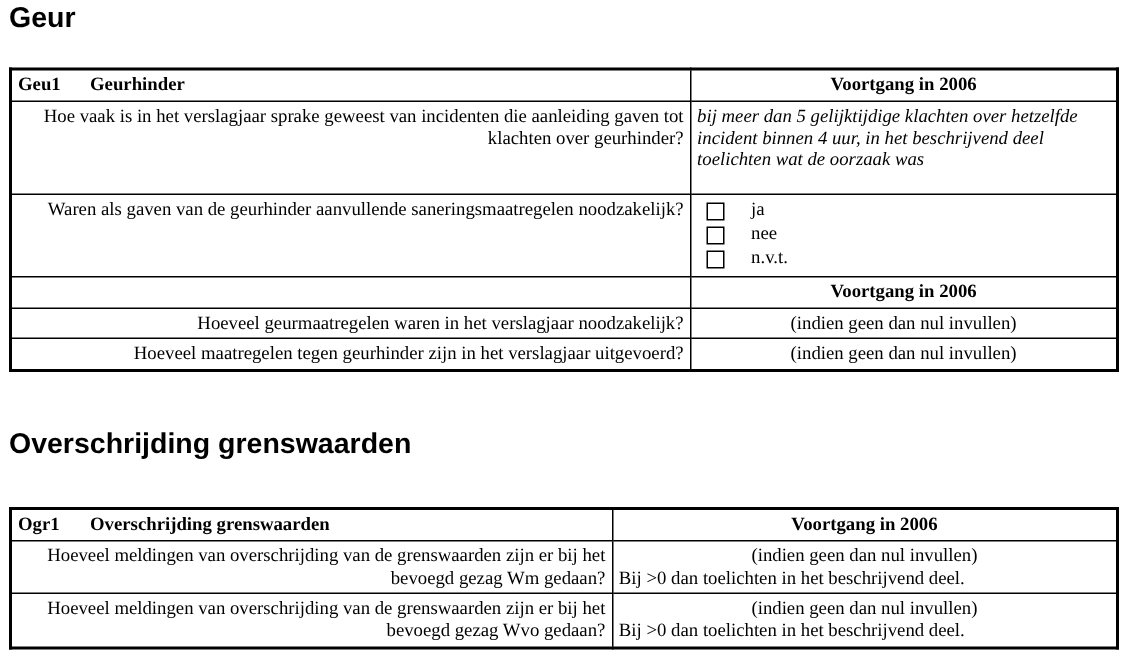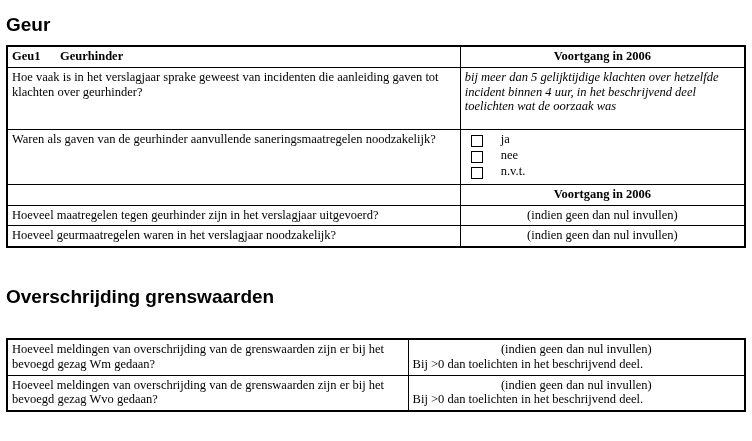--- a/index.html
+++ b/index.html
@@ -25,21 +25,21 @@
     font-family: "Liberation Sans", sans-serif;
     font-size: 19px;
     font-weight: bold;
     margin: 0;
     padding: 0;
     letter-spacing: 0px;
   }
   .title-geur {
     position: absolute;
     left: 6px;
-    top: 14px;
+    top: 2px;
   }
   .title-ogr {
     position: absolute;
     left: 6px;
     top: 286px;
   }
   table.form {
     position: absolute;
     border-collapse: collapse;
     table-layout: fixed;
@@ -69,20 +69,21 @@
     font-size: 12.5px;
     font-weight: bold;
     text-align: center;
     padding-right: 6px;
   }
   .center {
     text-align: center;
   }
   .q {
     padding-left: 5px;
+    text-align: right;
   }
   .ans {
     padding-left: 8px;
     padding-right: 8px;
     font-style: italic;
   }
   .checkline {
     display: flex;
     align-items: flex-end;
     margin: 1px 0 2px 0;
@@ -151,39 +152,45 @@
             <span class="checkbox"></span>
             <span class="checklabel">n.v.t.</span>
           </div>
         </td>
       </tr>
       <tr>
         <td class="hdr"></td>
         <td class="hdr hdr-right">Voortgang in 2006</td>
       </tr>
       <tr>
+        <td class="q">Hoeveel geurmaatregelen waren in het verslagjaar noodzakelijk?</td>
+        <td class="center">(indien geen dan nul invullen)</td>
+      </tr>
+      <tr>
         <td class="q">Hoeveel maatregelen tegen geurhinder zijn in het verslagjaar uitgevoerd?</td>
-        <td class="center">(indien geen dan nul invullen)</td>
-      </tr>
-      <tr>
-        <td class="q">Hoeveel geurmaatregelen waren in het verslagjaar noodzakelijk?</td>
         <td class="center">(indien geen dan nul invullen)</td>
       </tr>
     </tbody>
   </table>
 
   <h1 class="section-title title-ogr">Overschrijding grenswaarden</h1>
 
   <table class="form" id="table-ogr">
     <colgroup>
       <col style="width:400px">
       <col style="width:336px">
     </colgroup>
     <tbody>
       <tr>
+        <td class="hdr">
+          <span class="hdr-code">Ogr1</span><span>Overschrijding grenswaarden</span>
+        </td>
+        <td class="hdr hdr-right">Voortgang in 2006</td>
+      </tr>
+      <tr>
         <td class="q">Hoeveel meldingen van overschrijding van de grenswaarden zijn er bij het bevoegd gezag Wm gedaan?</td>
         <td>
           <div class="center">(indien geen dan nul invullen)</div>
           <div>Bij &gt;0 dan toelichten in het beschrijvend deel.</div>
         </td>
       </tr>
       <tr>
         <td class="q">Hoeveel meldingen van overschrijding van de grenswaarden zijn er bij het bevoegd gezag Wvo gedaan?</td>
         <td>
           <div class="center">(indien geen dan nul invullen)</div>

